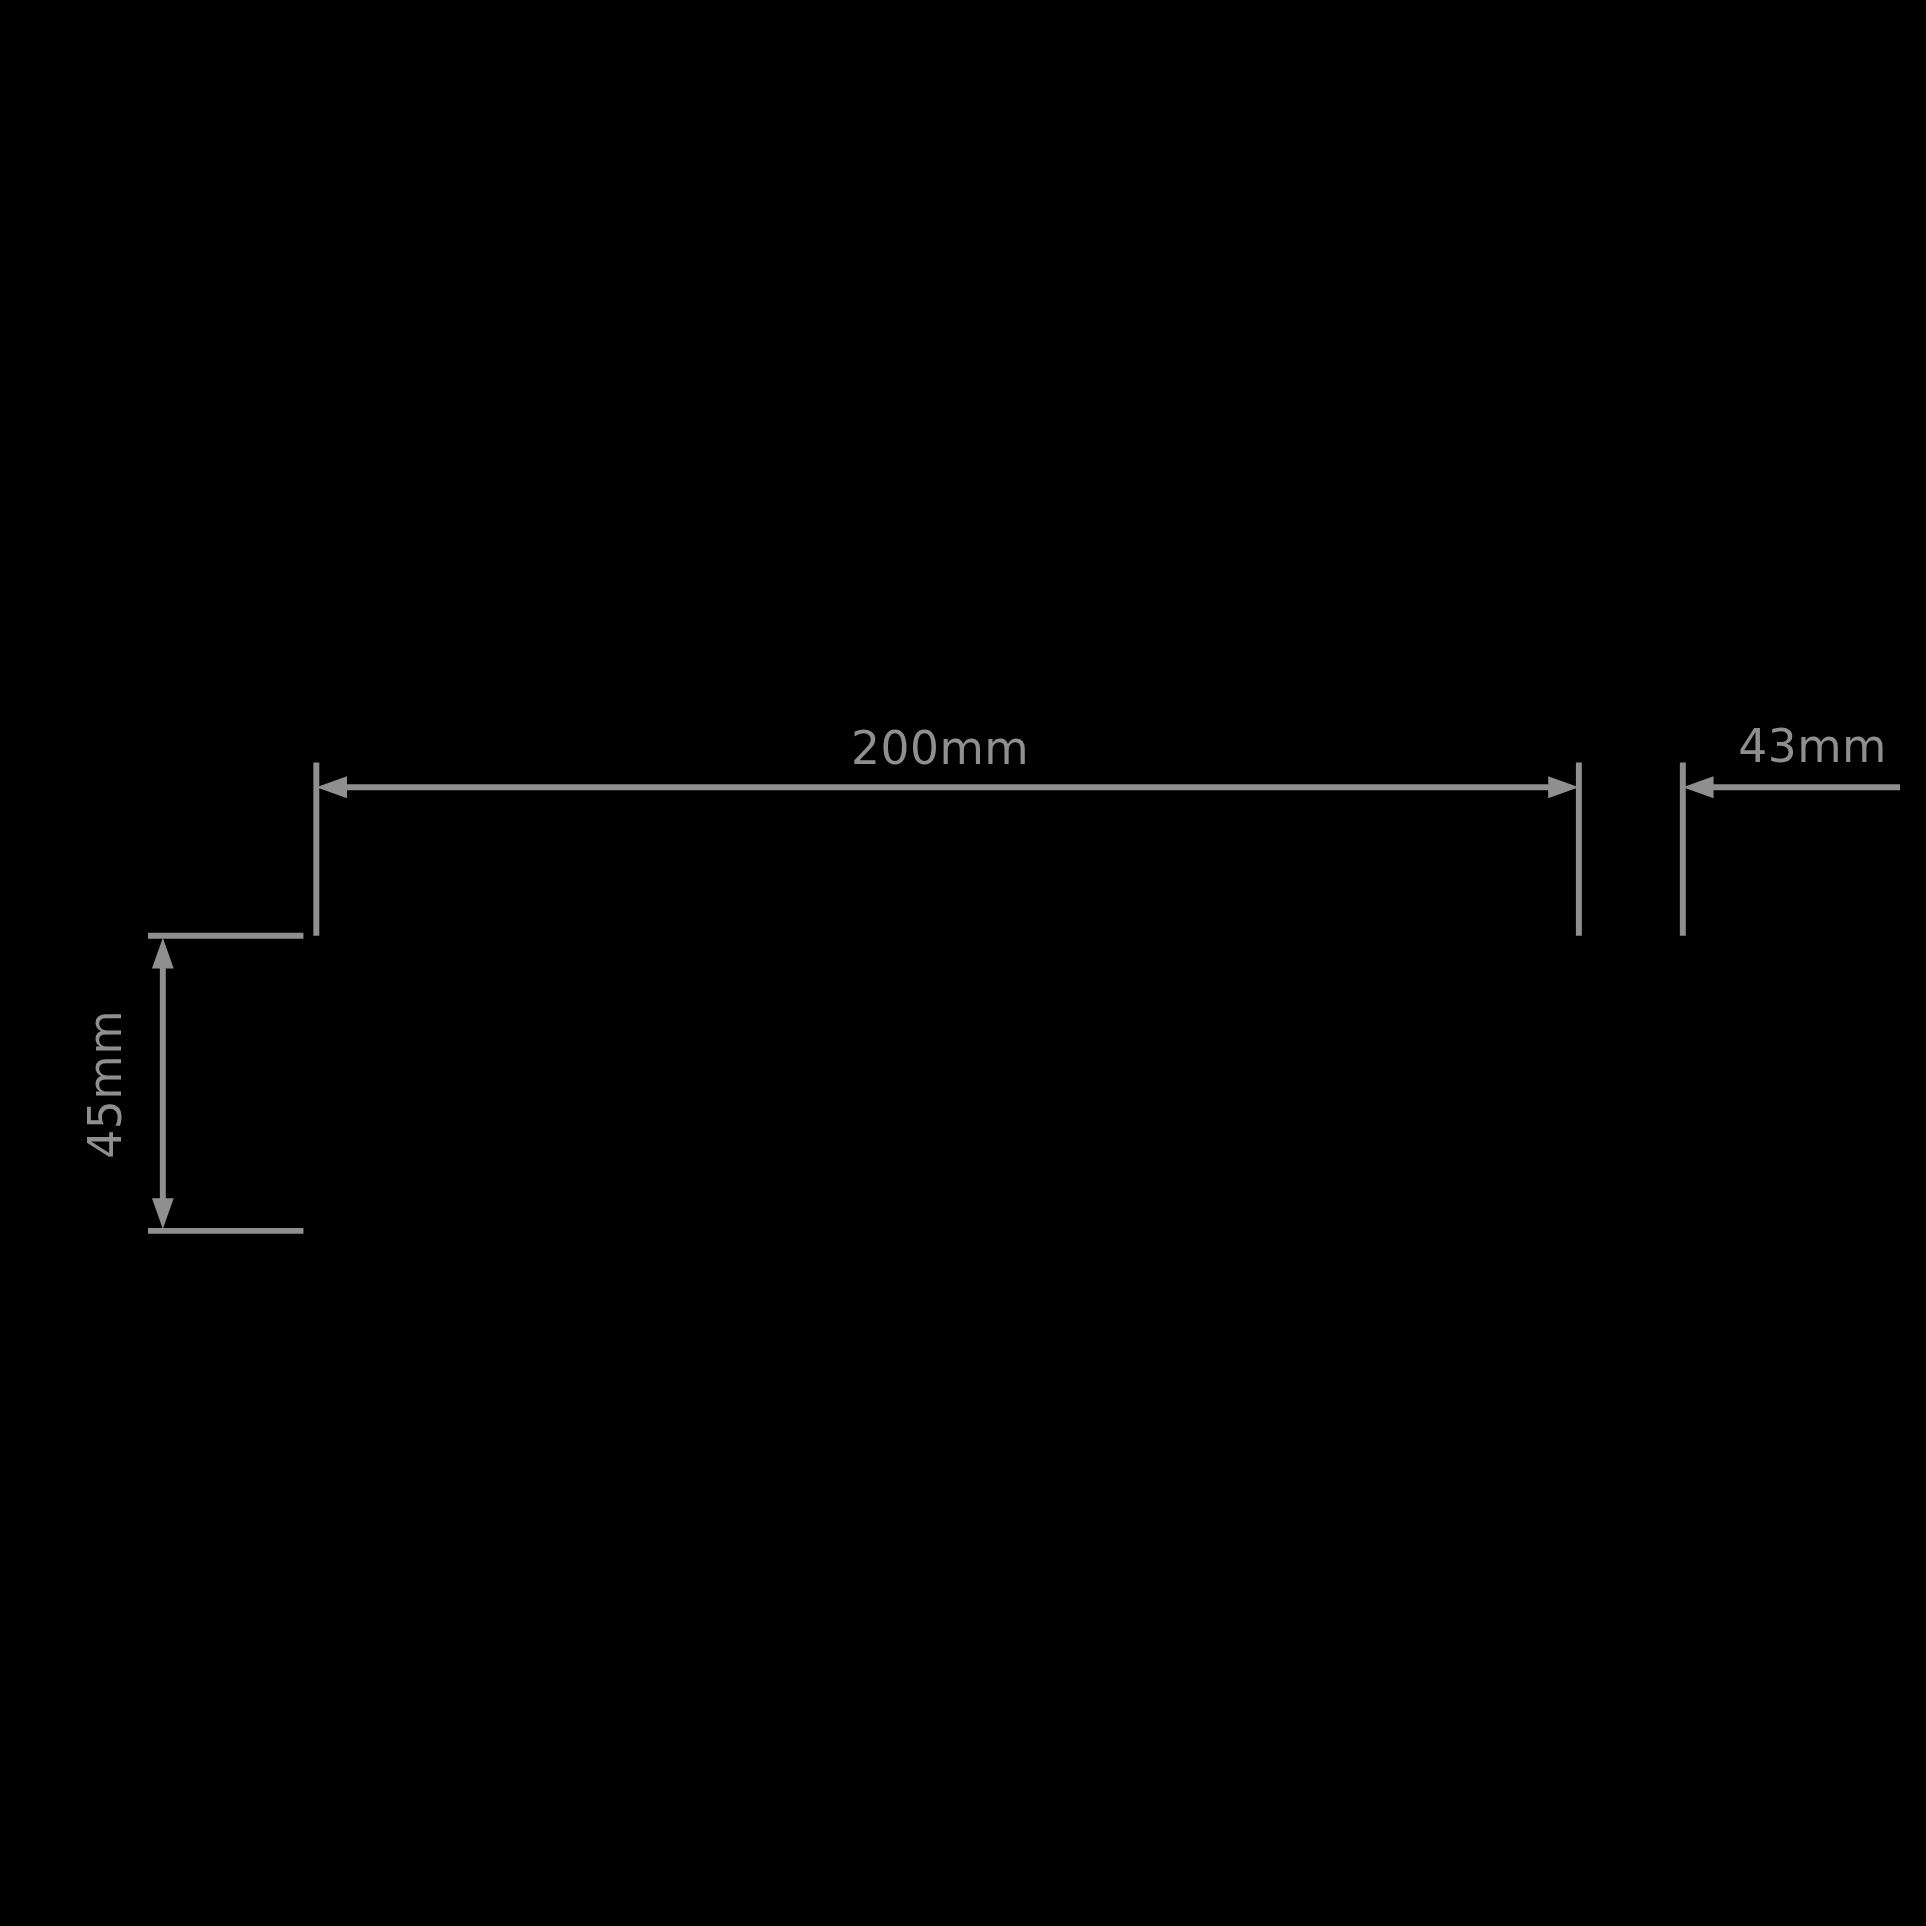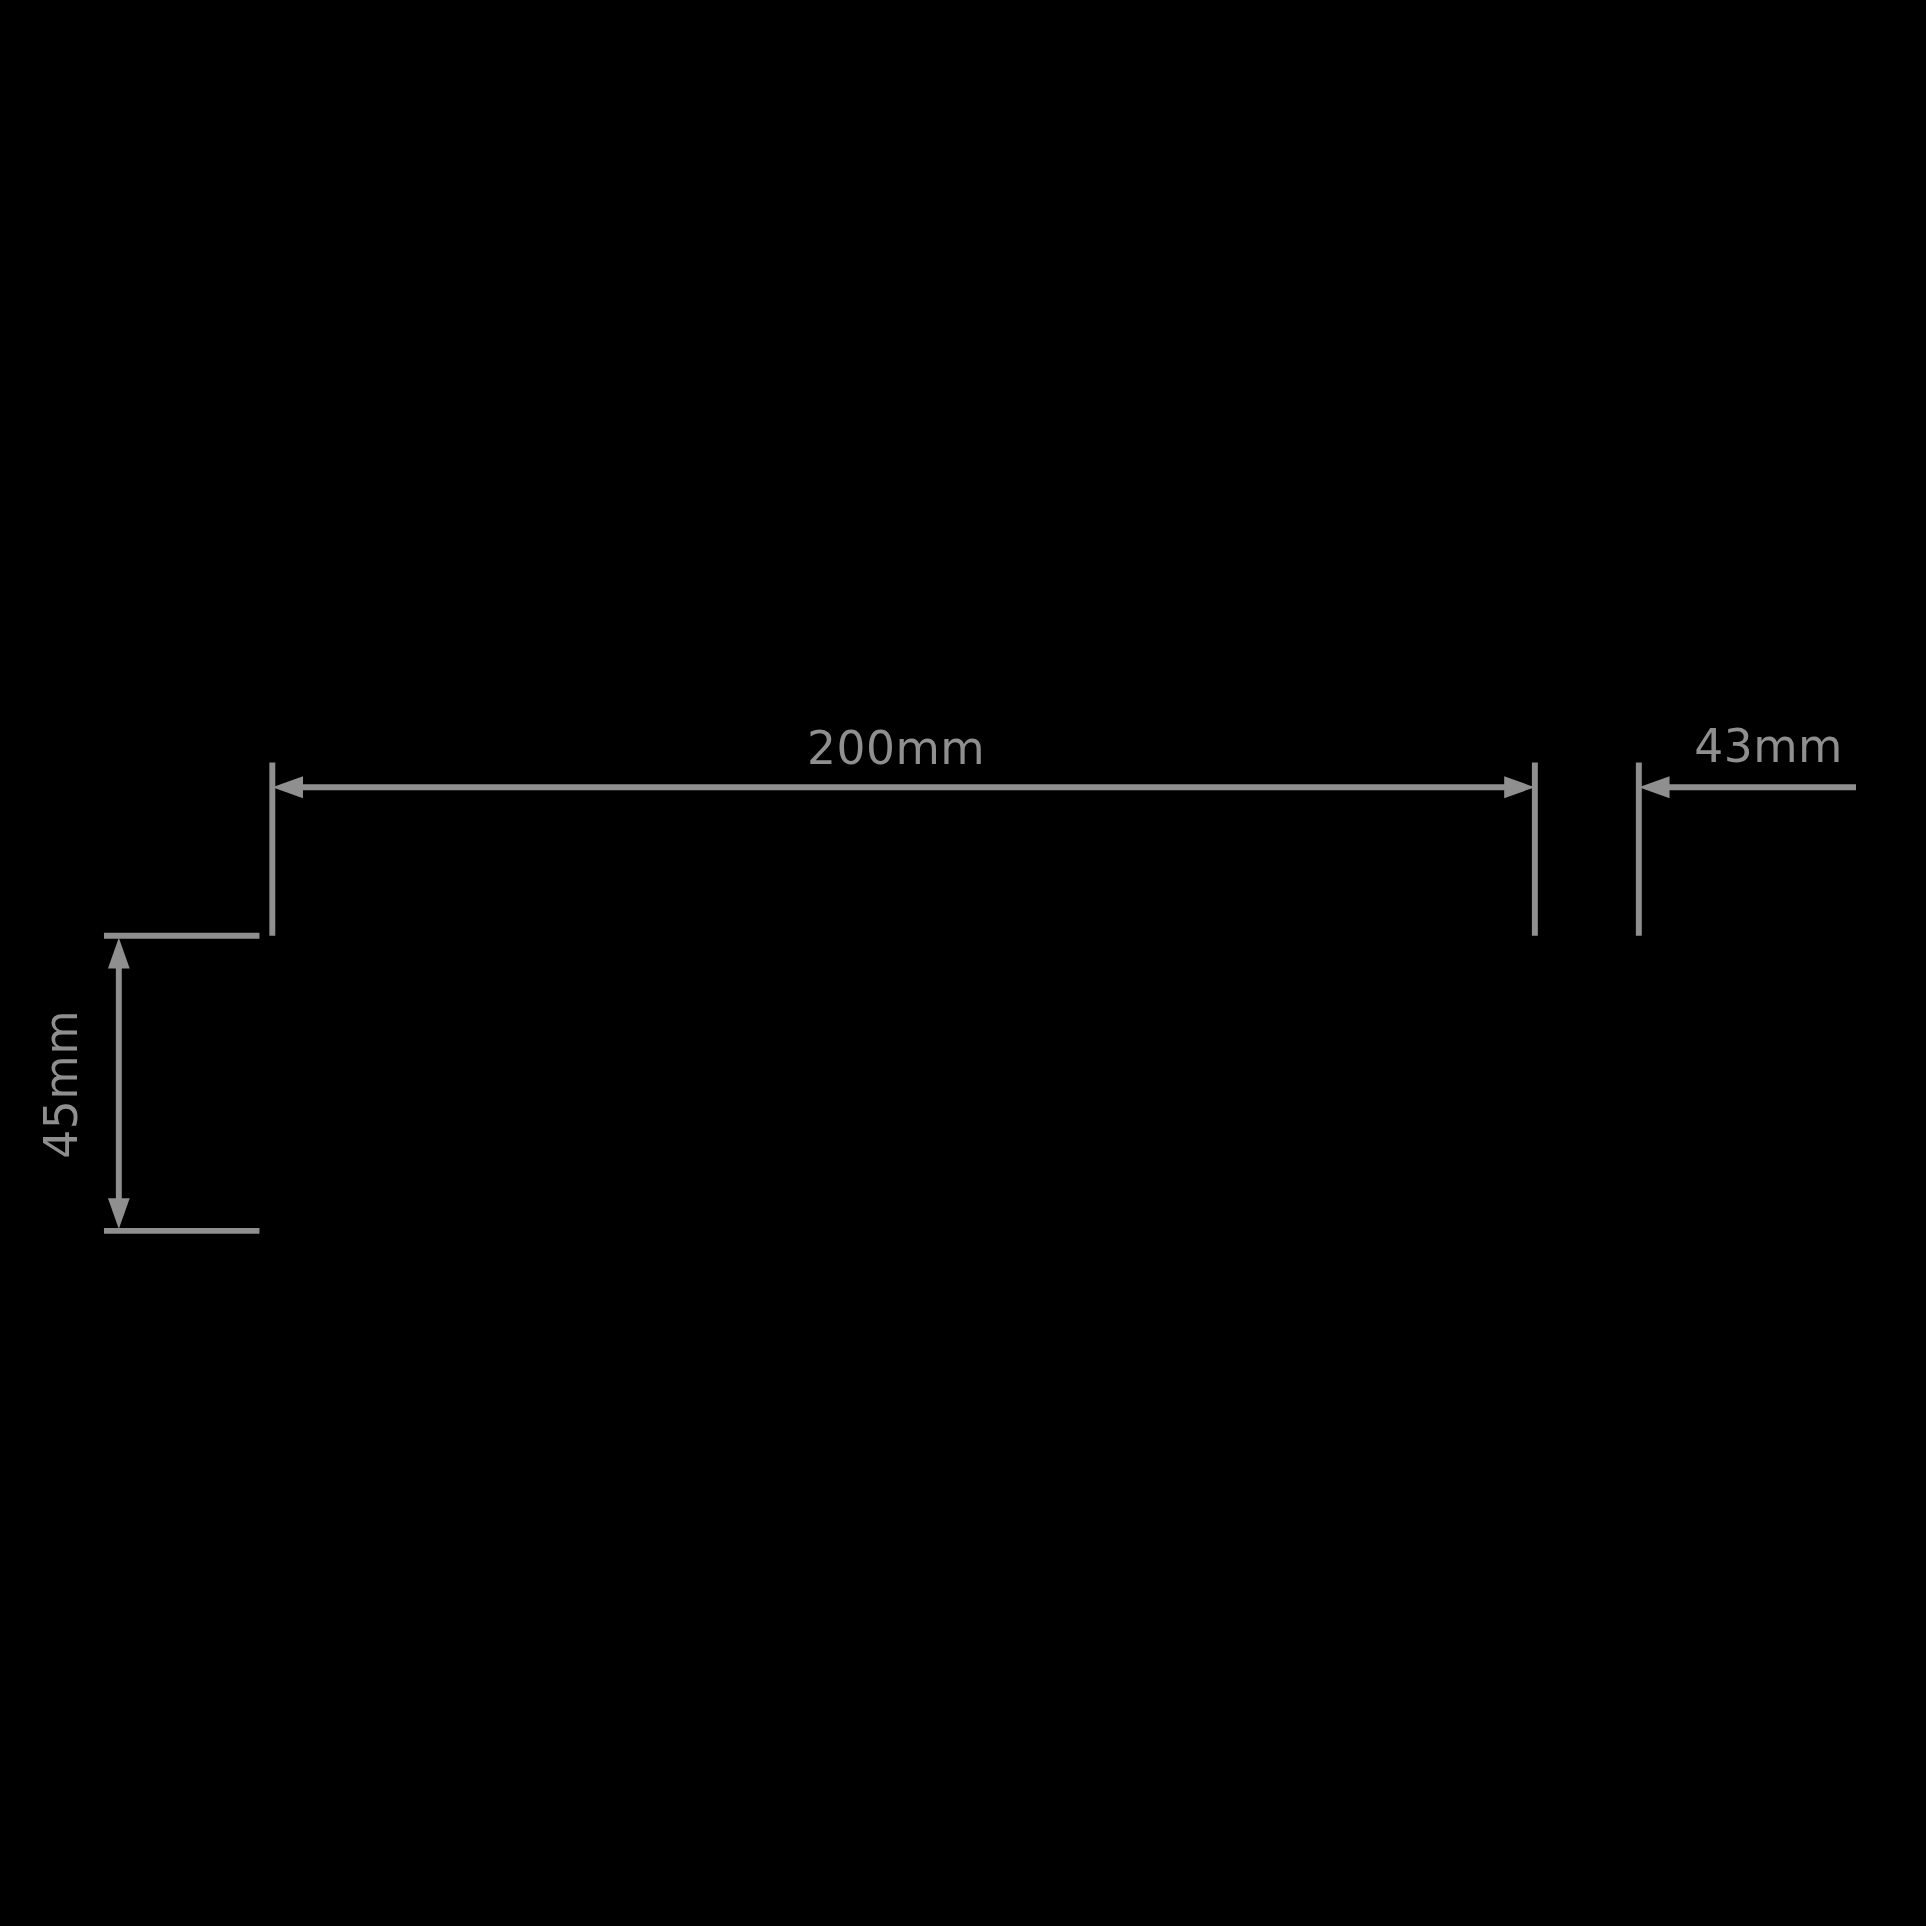--- a/index.html
+++ b/index.html
@@ -12,20 +12,21 @@
     padding: 0;
     background: var(--bg);
   }
   .stage {
     position: relative;
     width: 1856px;
     height: 1927px;
     background: var(--bg);
     overflow: hidden;
     font-family: "DejaVu Sans", "Liberation Sans", sans-serif;
+    padding-left: 44px;
   }
   svg { display: block; }
   .dim-line {
     stroke: var(--line);
     stroke-width: 6;
     fill: none;
   }
   .ext-line {
     stroke: var(--line);
     stroke-width: 6;

